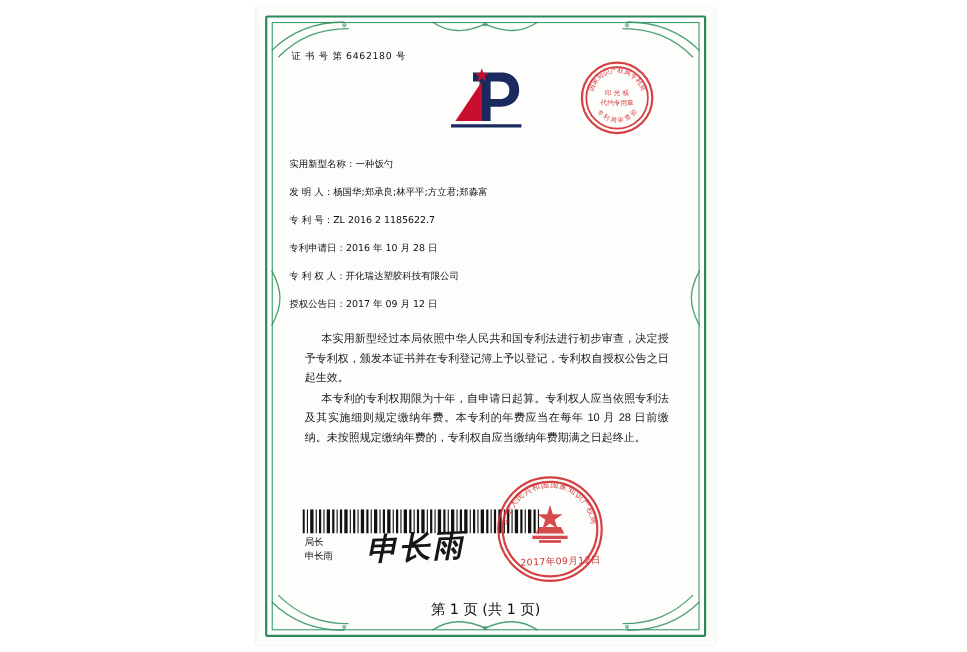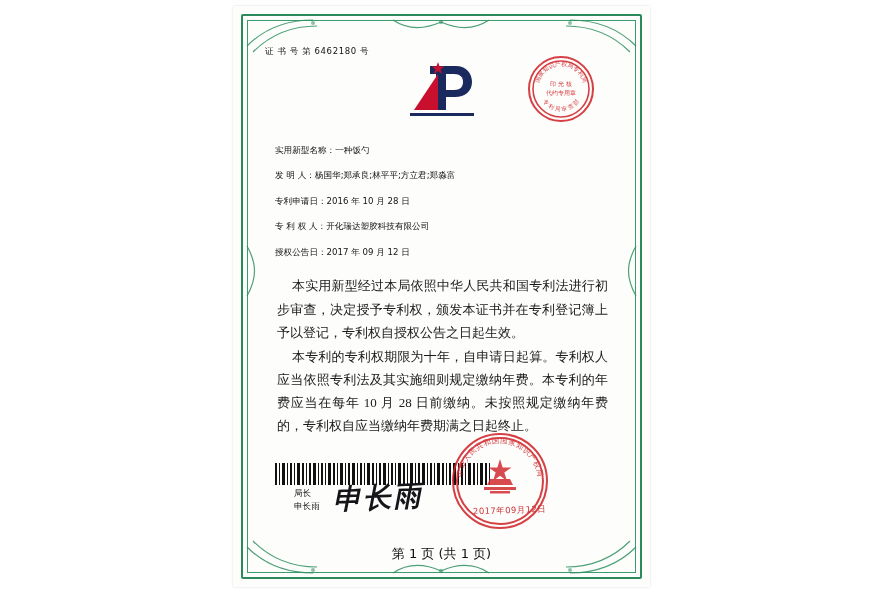--- a/index.html
+++ b/index.html
@@ -102,21 +102,20 @@
     font-weight: bold;
     font-size: 25px;
     letter-spacing: 3px;
     color: #0d0d0d;
     margin-top: 2px;
     margin-bottom: 4px;
   }
 
   .fields {
     margin-top: 22px;
-    margin-left: 12px;
     margin-right: 12px;
   }
   .field-row {
     font-family: "DejaVu Sans", sans-serif;
     font-size: 8.6px;
     color: #111;
     line-height: 1.5;
     margin-bottom: 12.5px;
     white-space: nowrap;
     overflow: hidden;
@@ -127,22 +126,22 @@
   .field-value {
     display: inline-block;
   }
 
   .paragraphs {
     margin-top: 16px;
     margin-left: 14px;
     margin-right: 12px;
   }
   .para {
-    font-family: Liberation Serif, serif;
-    font-size: 13px;
+    font-family: Liberation Sans, sans-serif;
+    font-size: 10px;
     line-height: 1.78;
     color: #1a1a1a;
     text-align: justify;
     text-indent: 15px;
     margin-bottom: 1px;
   }
 
   
   .barcode-area {
     position: absolute;
@@ -164,21 +163,21 @@
     bottom: 36px;
     width: 250px;
     height: 46px;
   }
   .sign-label {
     font-family: "DejaVu Sans", sans-serif;
     font-size: 8.6px;
     line-height: 1.5;
     color: #111;
     position: absolute;
-    left: 17px;
+    left: 0;
     top: 4px;
   }
   .sign-script {
     position: absolute;
     left: 56px;
     top: -4px;
     font-family: "DejaVu Serif", serif;
     font-size: 28px;
     font-weight: bold;
     font-style: italic;
@@ -288,20 +287,23 @@
         </div>
       </div>
 
 
       <div class="fields">
         <div class="field-row">
           <span class="field-label">实用新型名称：</span><span class="field-value">一种饭勺</span>
         </div>
         <div class="field-row">
           <span class="field-label">发 明 人：</span><span class="field-value">杨国华;郑承良;林平平;方立君;郑淼富</span>
+        </div>
+        <div class="field-row">
+          <span class="field-label">专 利 号：</span><span class="field-value">ZL 2016 2 1185622.7</span>
         </div>
         <div class="field-row">
           <span class="field-label">专利申请日：</span><span class="field-value">2016 年 10 月 28 日</span>
         </div>
         <div class="field-row">
           <span class="field-label">专 利 权 人：</span><span class="field-value">开化瑞达塑胶科技有限公司</span>
         </div>
         <div class="field-row">
           <span class="field-label">授权公告日：</span><span class="field-value">2017 年 09 月 12 日</span>
         </div>

